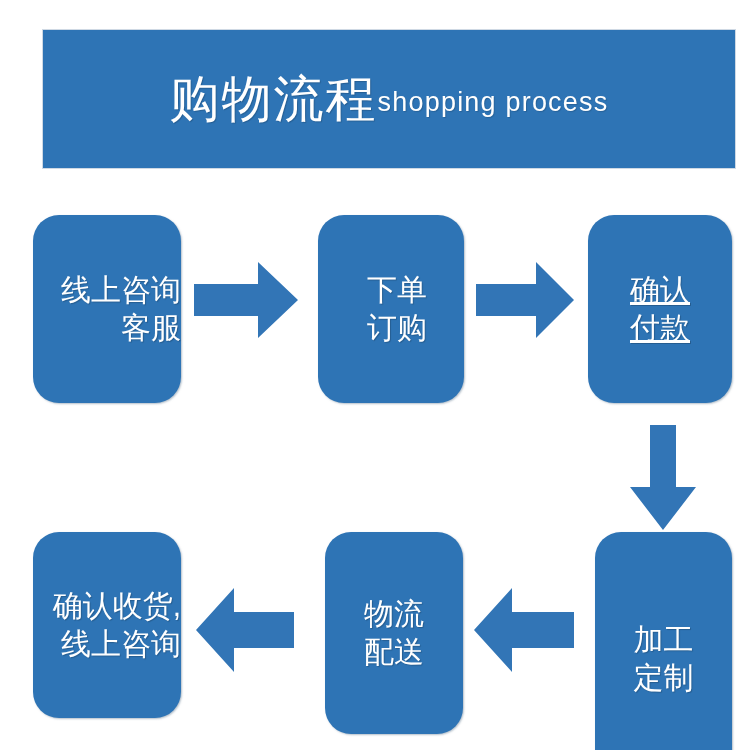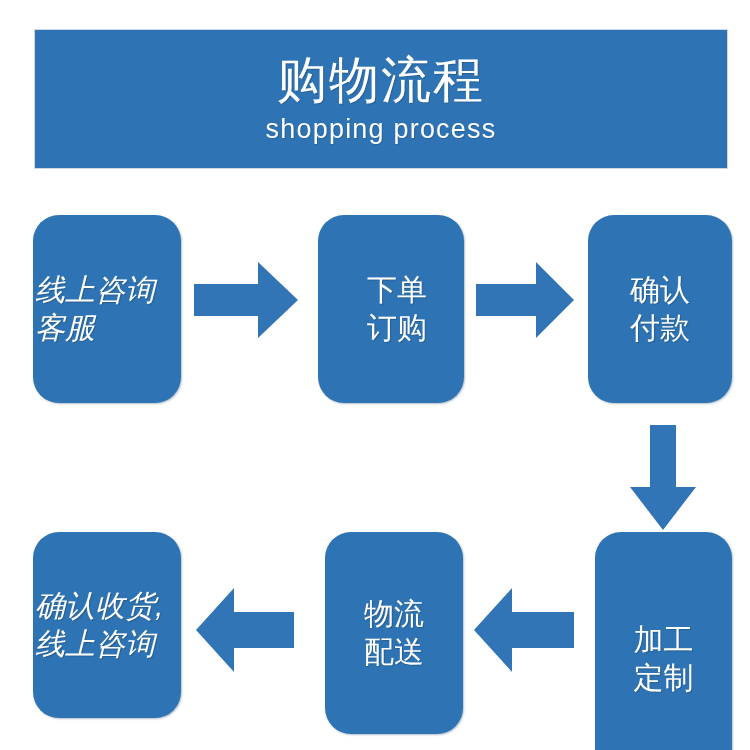--- a/index.html
+++ b/index.html
@@ -16,28 +16,28 @@
   #canvas {
     position: relative;
     width: 750px;
     height: 750px;
     background: #ffffff;
   }
 
   
   .banner {
     position: absolute;
-    left: 35px;
+    left: 43px;
     top: 30px;
     width: 692px;
     height: 138px;
     background: #2e74b5;
     box-sizing: border-box;
     display: flex;
-    flex-direction: column;
+    flex-direction: row;
     align-items: center;
     justify-content: center;
     box-shadow: 0 0 0 1px #cfd9e4;
   }
   .banner-title {
     color: #ffffff;
     font-size: 50px;
     line-height: 1.08;
     font-weight: 400;
     letter-spacing: 2px;
@@ -65,27 +65,27 @@
     justify-content: center;
     color: #ffffff;
     text-shadow: 1px 1px 1px rgba(0,0,0,0.20);
     box-shadow: 1px 1px 2px rgba(120,140,160,0.55);
   }
   .node .line {
     font-size: 30px;
     line-height: 1.28;
     white-space: nowrap;
   }
-  .node.align-left  { align-items: flex-start; padding-left: 2px; font-style: italic; }
+  .node.align-left  { align-items: flex-end; padding-left: 2px; }
   .node.align-center{ align-items: center; }
 
   
   #node-1 { left: 33px;  top: 215px; width: 148px; height: 188px; }
   #node-2 { left: 318px; top: 215px; width: 146px; height: 188px; padding-left: 12px; }
-  #node-3 { left: 588px; top: 215px; width: 144px; height: 188px; }
+  #node-3 { left: 588px; top: 215px; width: 144px; height: 188px; text-decoration: underline; }
   
   #node-4 { left: 595px; top: 532px; width: 137px; height: 254px; }
   #node-5 { left: 325px; top: 532px; width: 138px; height: 202px; }
   #node-6 { left: 33px;  top: 532px; width: 148px; height: 186px; }
 
   
   .arrow {
     position: absolute;
   }
   .arrow svg { display: block; }

